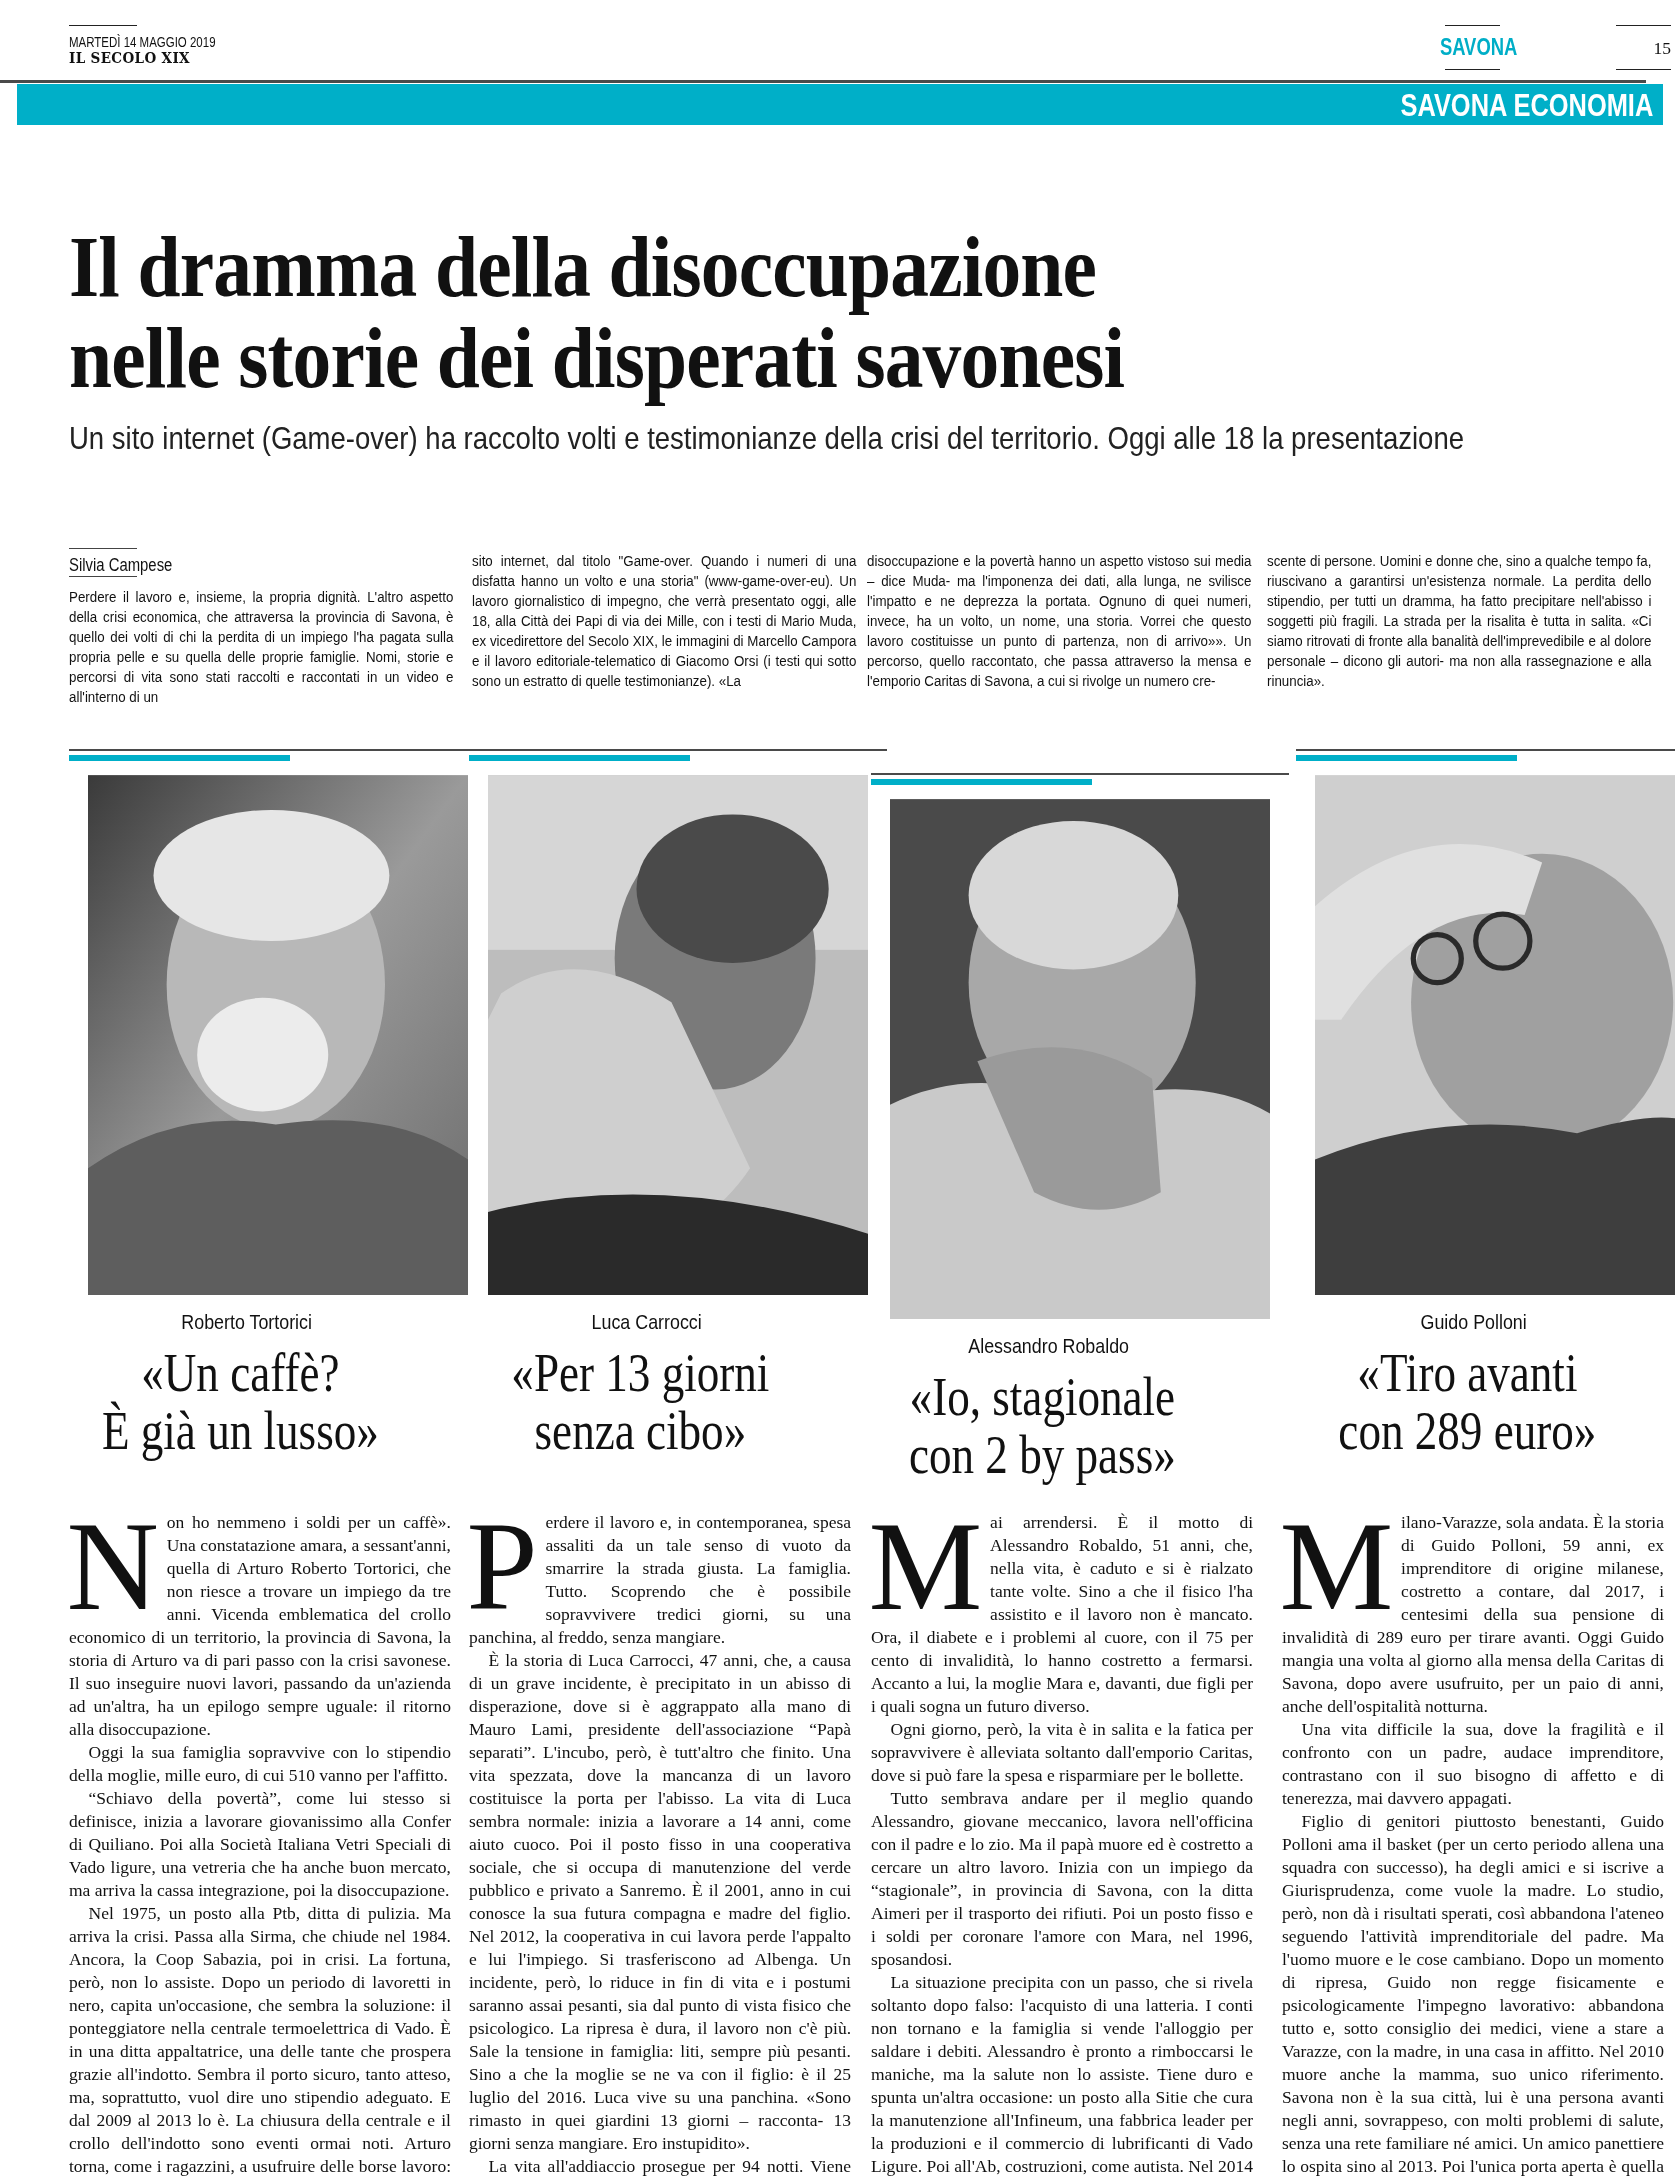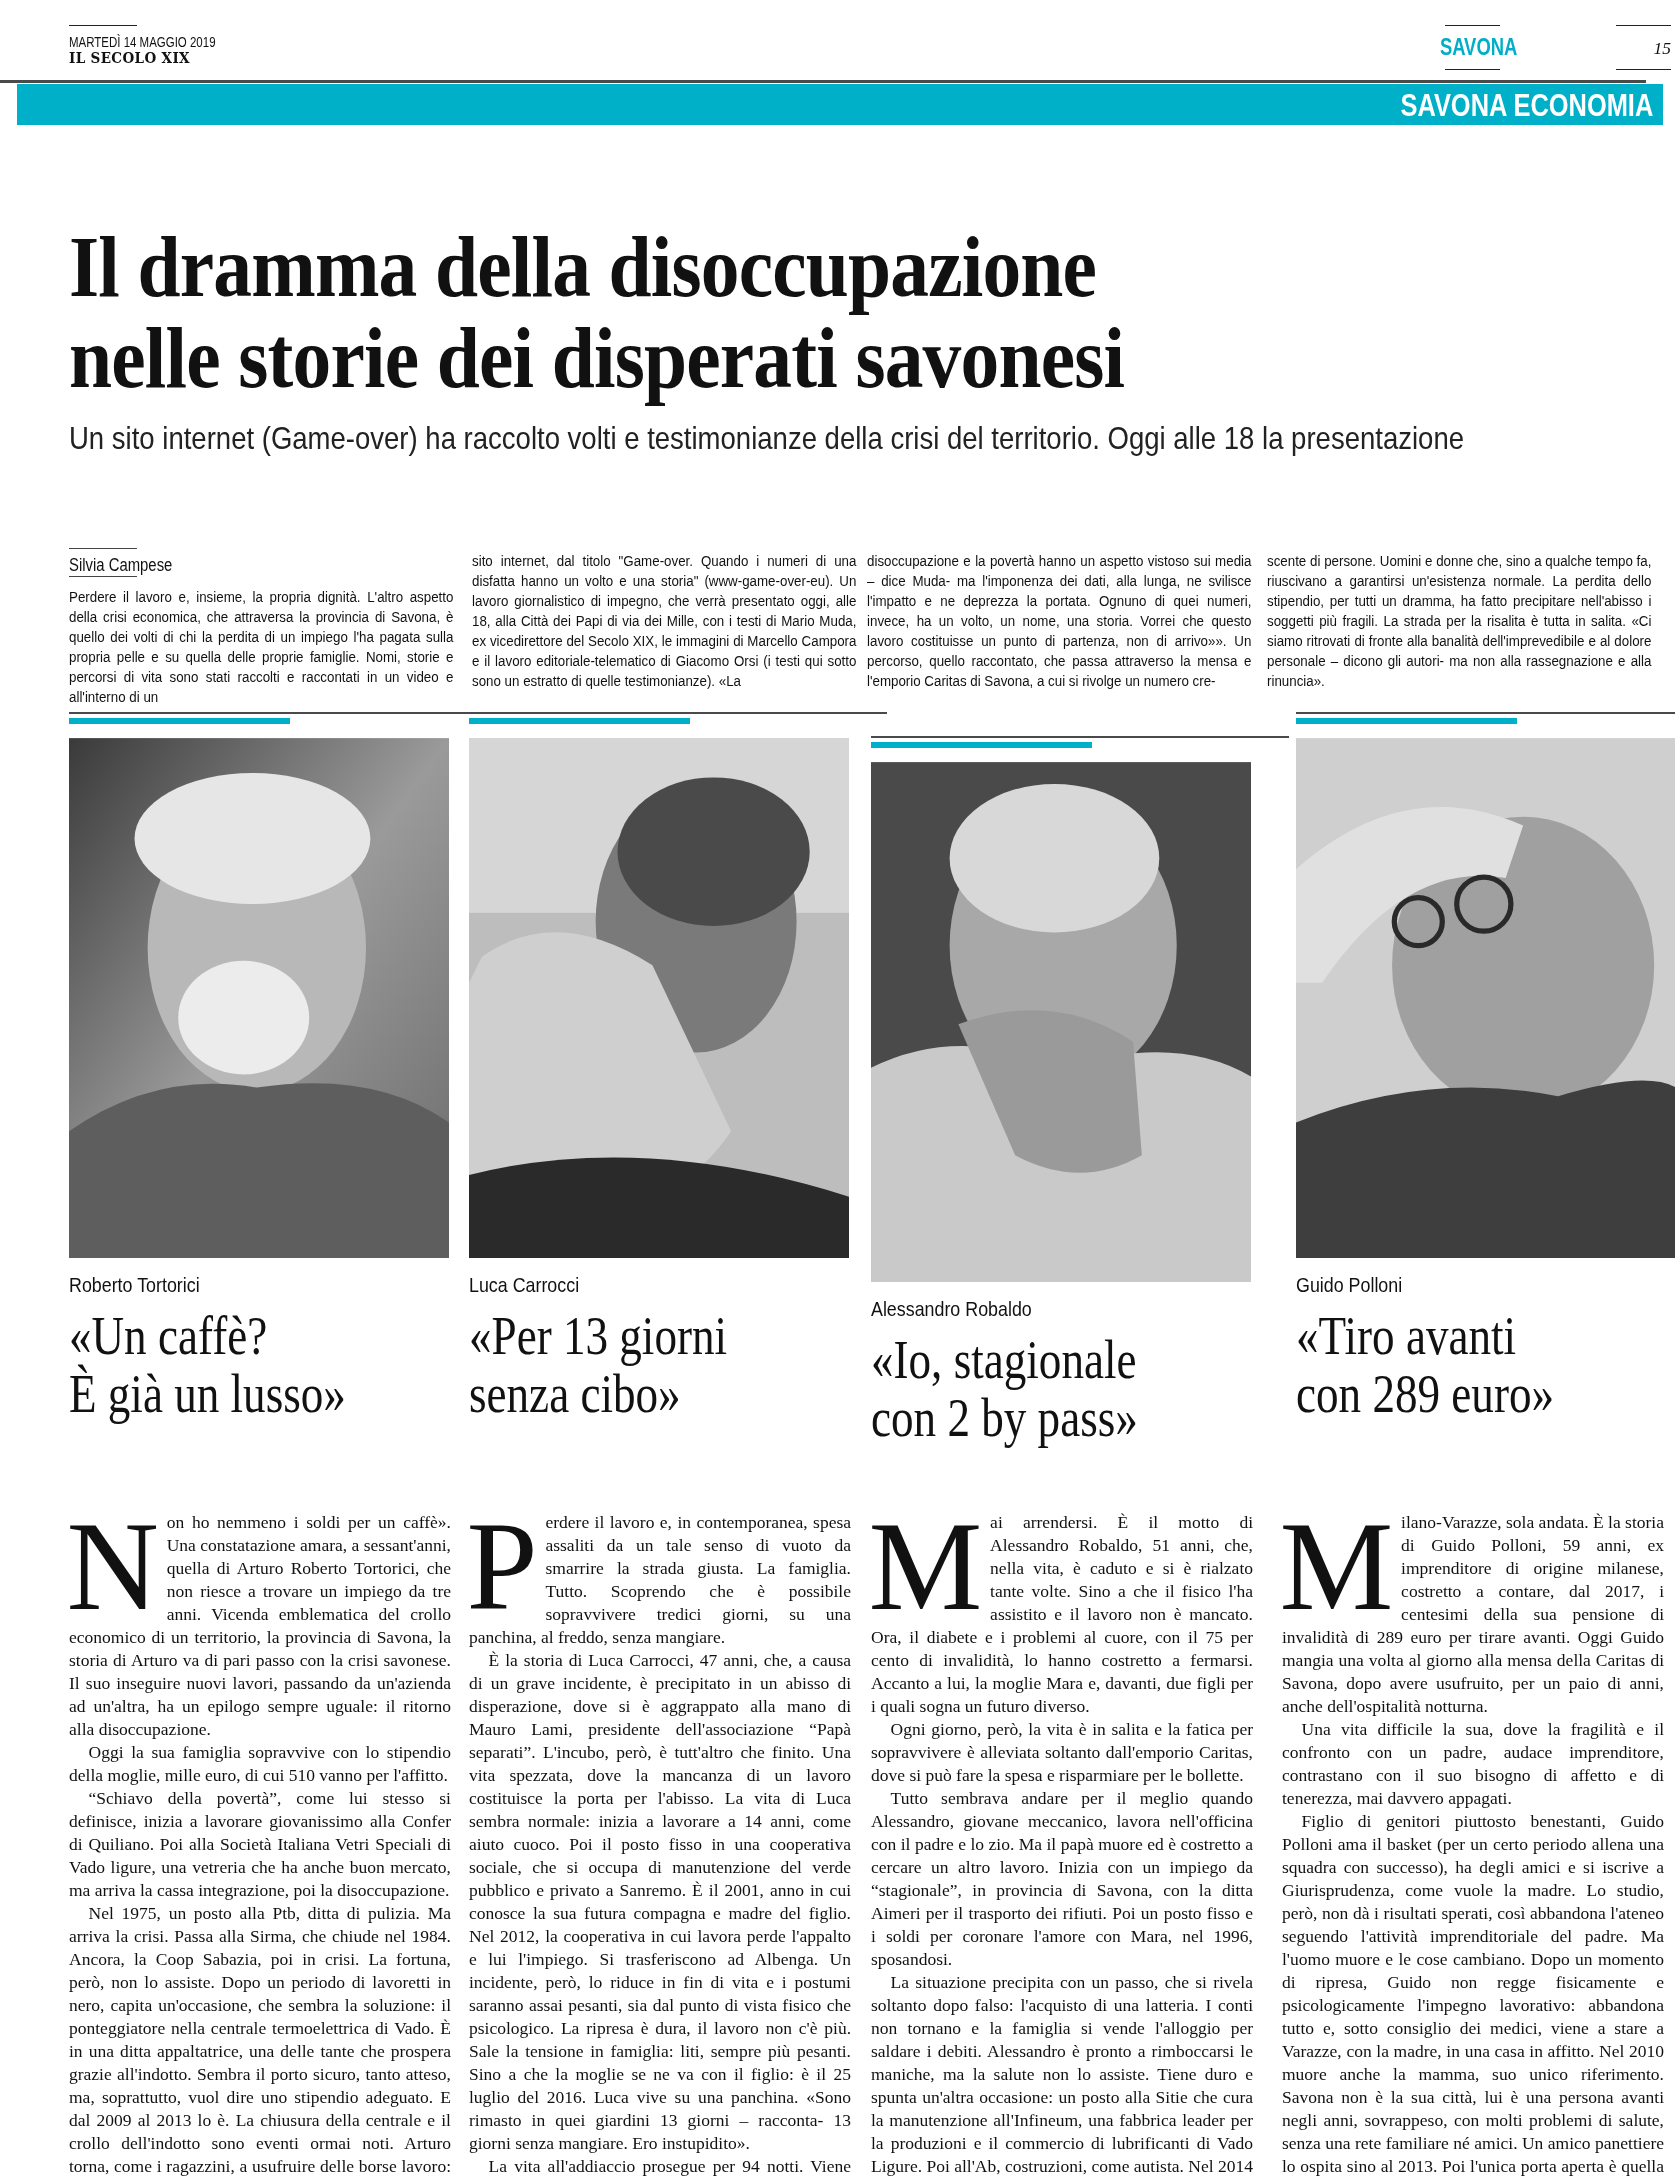--- a/index.html
+++ b/index.html
@@ -6,37 +6,37 @@
   body { width: 1675px; height: 2289px; position: relative; overflow: hidden; color: #111; }
   .abs { position: absolute; }
   .sans { font-family: "Liberation Sans", "DejaVu Sans", sans-serif; }
   .serif { font-family: "Liberation Serif", "DejaVu Serif", serif; }
 
   
   .hdr-date { left: 69px; top: 34px; font-size: 14px; letter-spacing: 0px; transform: scaleX(0.82); transform-origin: left top; }
   .hdr-rule-top { left: 69px; top: 25px; width: 68px; height: 1.3px; background: #222; }
   .hdr-logo { left: 69px; top: 49px; font-size: 15px; font-weight: bold; font-family: "DejaVu Serif", serif; transform: scaleX(0.9); transform-origin: left top; letter-spacing: 0.4px; }
   .hdr-section { left: 1432px; top: 34px; width: 72px; text-align: center; font-size: 23.6px; color: #00aec7; font-weight: bold; transform: scaleX(0.78); }
-  .hdr-pg { left: 1616px; top: 38px; width: 55px; text-align: right; font-size: 17.5px; font-style: italic; }
+  .hdr-pg { left: 1616px; top: 38px; width: 55px; text-align: right; font-size: 17.5px; }
   .hdr-line { height: 1.3px; background: #222; }
 
   .dark-rule { left: 0; top: 80px; width: 1646px; height: 2.6px; background: #4a4a4a; }
   .cyan-bar { left: 17px; top: 84px; width: 1646px; height: 41px; background: #00afc8; }
   .cyan-bar-label { right: 9.6px; top: 4.4px; font-size: 31px; font-weight: bold; color: #ffffff; letter-spacing: 0px; transform: scaleX(0.82); transform-origin: right top; }
 
   .headline { left: 69px; width: 1572px; font-size: 86px; font-weight: bold; line-height: 92px; letter-spacing: -0.9px; transform: scaleX(0.9); transform-origin: left top; white-space: nowrap; }
   .subtitle { left: 69px; top: 420px; font-size: 32px; color: #222; transform: scaleX(0.86); transform-origin: left top; white-space: nowrap; font-weight: normal; }
 
   .byline-rule { left: 69px; height: 1.3px; width: 68px; background: #444; }
   .byline { left: 69px; top: 555px; font-size: 17.5px; transform: scaleX(0.85); transform-origin: left top; }
   .intro-col { top: 587px; width: 384px; font-size: 15.5px; line-height: 20px; text-align: justify; hyphens: manual; }
   .intro-col p { margin: 0; transform: scaleX(0.86); transform-origin: left top; width: 447px; }
 
   
-  .pcol { top: 712px; width: 418px; }
+  .pcol { top: 749px; width: 418px; text-align: center; }
   .pcol .grey-rule { height: 1.7px; background: #4a4a4a; width: 100%; }
   .pcol .cyan-rule { height: 5.7px; width: 221px; background: #00afc8; margin-top: 4.4px; }
   .pcol .photo { margin-top: 14.4px; width: 100%; height: 520px; position: relative; overflow: hidden; }
   .pcol .name { margin-top: 15.3px; font-size: 21px; transform: scaleX(0.85); transform-origin: left top; white-space: nowrap; }
   .pcol .quote { margin-top: 9.6px; font-size: 55px; line-height: 58px; transform: scaleX(0.82); transform-origin: left top; white-space: nowrap; }
 
   
   .bcol { top: 1511px; width: 382px; font-size: 17.5px; line-height: 23px; text-align: justify; }
   .bcol p { margin: 0; text-indent: 19.6px; }
   .bcol p.first { text-indent: 0; }

